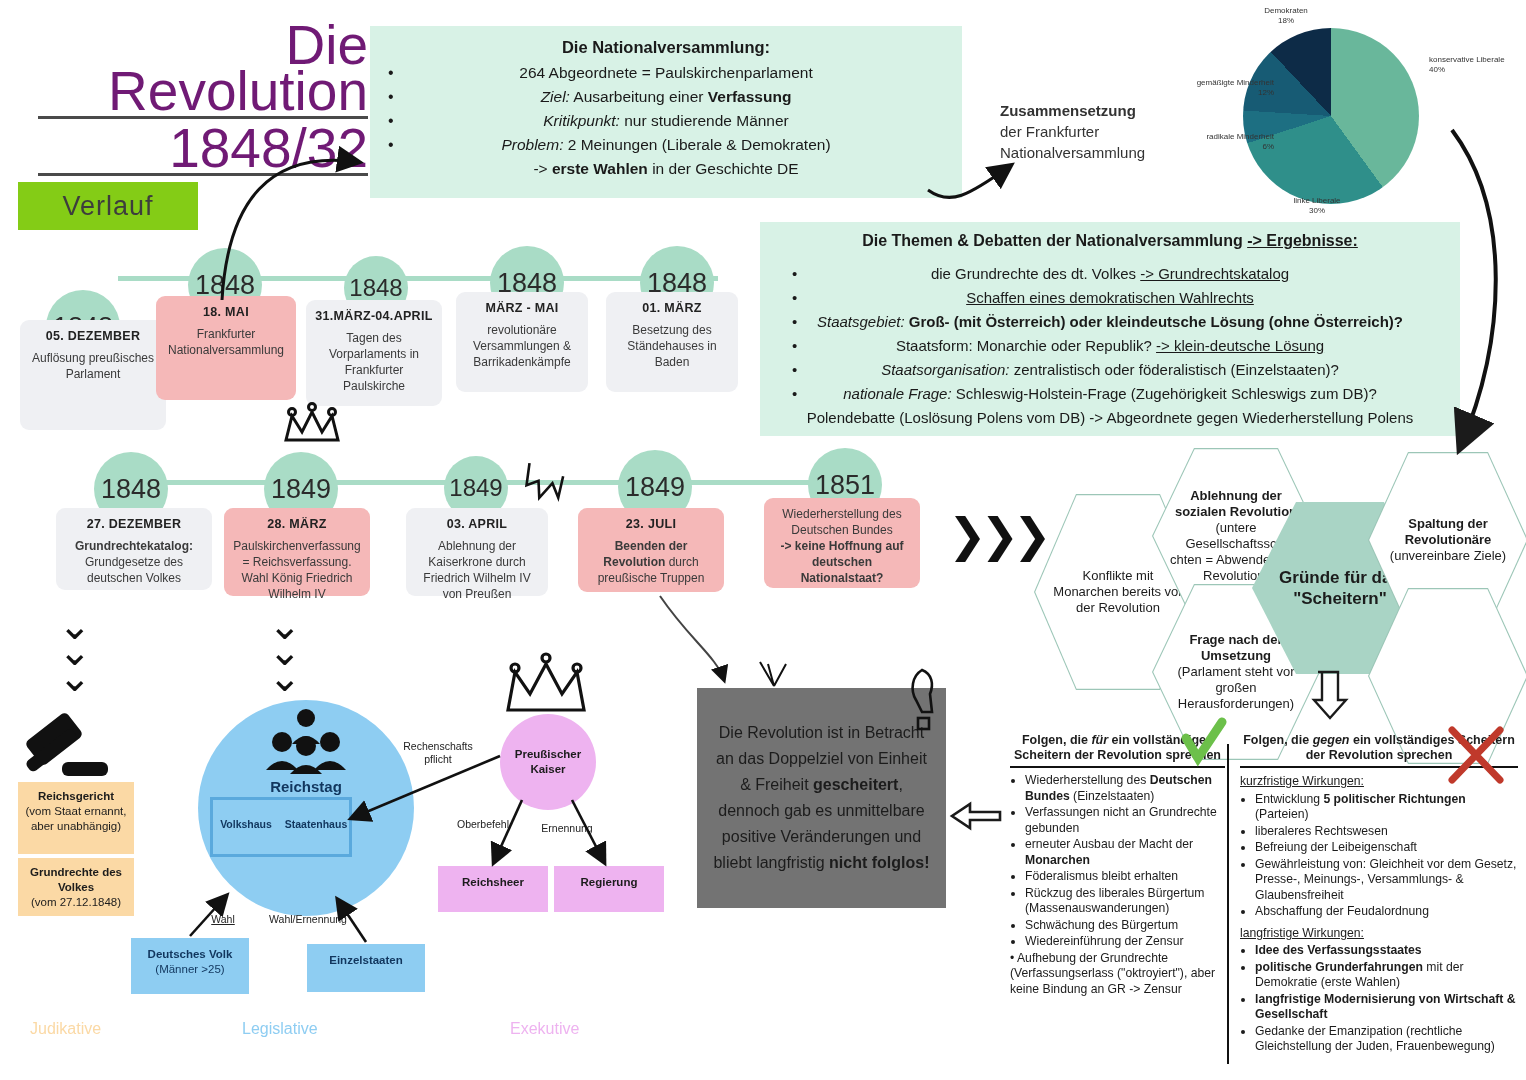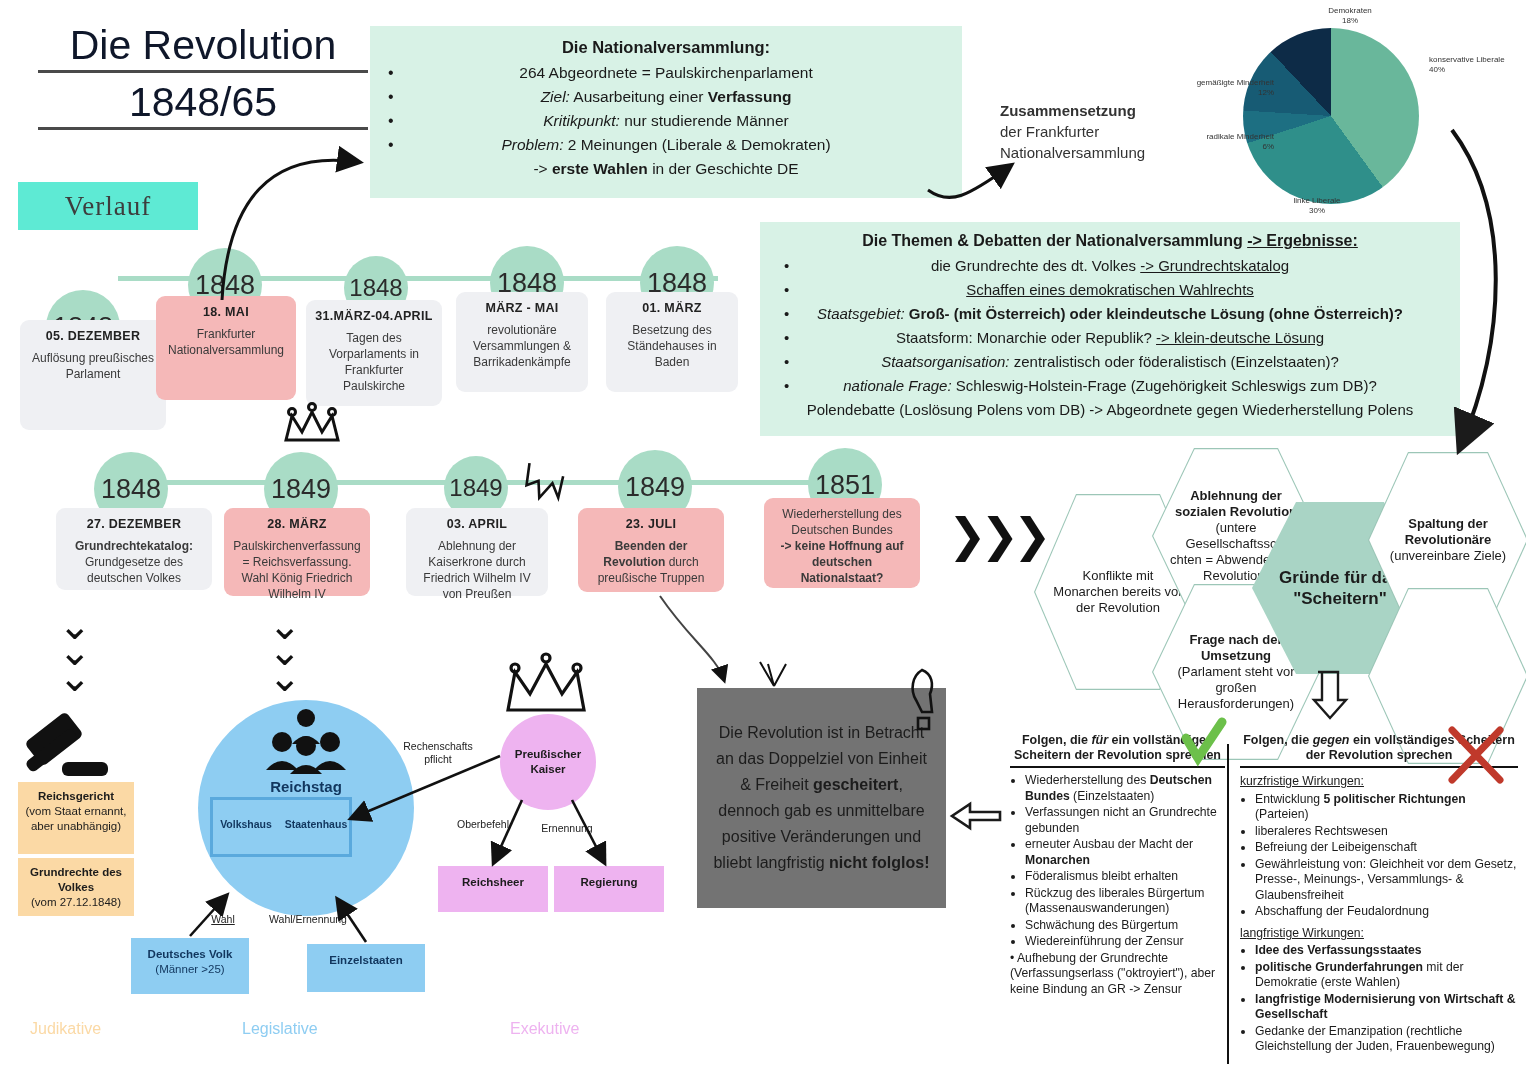--- a/index.html
+++ b/index.html
@@ -1,43 +1,43 @@
 <!DOCTYPE html>
 <html><head>
 <meta charset="utf-8">
 <style>
   html,body{margin:0;padding:0;background:#ffffff;}
   body{width:1526px;height:1080px;position:relative;overflow:hidden;
        font-family:"Liberation Sans","DejaVu Sans",sans-serif;color:#1a1a1a;}
   .abs{position:absolute;}
 
   
-  #title{left:38px;top:22px;width:330px;font-size:41px;line-height:46px;
-         color:#0f172a;text-align:center;font-weight:400;}
+  #title{left:38px;top:22px;width:330px;font-size:55px;line-height:46px;
+         color:#701a75;text-align:right;font-weight:400;}
   #title .l{display:block;border-bottom:3px solid #4a4a4a;padding-bottom:2px;}
   #title .l1{margin-bottom:6px;}
 
   
-  #verlauf{left:18px;top:182px;width:180px;height:48px;background:#5eead4;
+  #verlauf{left:18px;top:182px;width:180px;height:48px;background:#84cc16;
            display:flex;align-items:center;justify-content:center;
-           font-size:27px;color:#3d3d3d;letter-spacing:1px;font-family:Liberation Serif, serif;}
+           font-size:27px;color:#3d3d3d;letter-spacing:1px;}
 
   
   .greenbox{background:#d8f2e6;}
   #nv-box{left:370px;top:26px;width:592px;height:172px;padding:8px 10px 0 10px;
           box-sizing:border-box;}
   #nv-box .h{font-weight:bold;font-size:16.5px;text-align:center;margin:4px 0 4px 0;}
   #nv-box ul{margin:0;padding:0;list-style:none;}
   #nv-box li{font-size:15.5px;line-height:24px;text-align:center;position:relative;}
   #nv-box li.b::before{content:"•";position:absolute;left:8px;font-size:16px;}
 
   #themen-box{left:760px;top:222px;width:700px;height:214px;padding:6px 12px 0 12px;
               box-sizing:border-box;}
   #themen-box .h{font-weight:bold;font-size:16px;text-align:center;margin:4px 0 3px 0;}
-  #themen-box ul{margin:4px;padding:0;list-style:none;}
+  #themen-box ul{margin:12px;padding:0;list-style:none;}
   #themen-box li{font-size:15px;line-height:24px;text-align:center;position:relative;}
   #themen-box li.b::before{content:"•";position:absolute;left:8px;font-size:15px;}
   .u{text-decoration:underline;}
   .i{font-style:italic;}
   .bd{font-weight:bold;}
 
   
   #pie-wrap{left:1243px;top:28px;width:176px;height:176px;border-radius:50%;}
   .pie-label{position:absolute;font-size:8px;line-height:10px;color:#333;text-align:center;}
 
@@ -98,21 +98,21 @@
   #leg{left:242px;top:1020px;color:#8ecdf2;}
   #exe{left:510px;top:1020px;color:#eeb3f0;}
   .edgelbl{position:absolute;font-size:10.5px;color:#222;line-height:13px;text-align:center;}
   svg.ov{position:absolute;left:0;top:0;width:1526px;height:1080px;pointer-events:none;}
 </style>
 </head>
 <body>
 
 <div id="title" class="abs">
   <span class="l l1">Die Revolution</span>
-  <span class="l">1848/65</span>
+  <span class="l">1848/32</span>
 </div>
 
 <div id="verlauf" class="abs">Verlauf</div>
 
 <div id="nv-box" class="abs greenbox">
   <div class="h">Die Nationalversammlung:</div>
   <ul>
     <li class="b">264 Abgeordnete = Paulskirchenparlament</li>
     <li class="b"><span class="i">Ziel:</span> Ausarbeitung einer <span class="bd">Verfassung</span></li>
     <li class="b"><span class="i">Kritikpunkt:</span> nur studierende Männer</li>
@@ -128,21 +128,21 @@
     <li class="b"><span class="u">Schaffen eines demokratischen Wahlrechts</span></li>
     <li class="b"><span class="i">Staatsgebiet:</span> <span class="bd">Groß- (mit Österreich) oder kleindeutsche Lösung (ohne Österreich)?</span></li>
     <li class="b">Staatsform: Monarchie oder Republik? <span class="u">-&gt; klein-deutsche Lösung</span></li>
     <li class="b"><span class="i">Staatsorganisation:</span> zentralistisch oder föderalistisch (Einzelstaaten)?</li>
     <li class="b"><span class="i">nationale Frage:</span> Schleswig-Holstein-Frage (Zugehörigkeit Schleswigs zum DB)?</li>
     <li>Polendebatte (Loslösung Polens vom DB) -&gt; Abgeordnete gegen Wiederherstellung Polens</li>
   </ul>
 </div>
 
 <div id="pie-wrap" class="abs" style="background: conic-gradient(rgb(105, 183, 155) 0deg, rgb(105, 183, 155) 144deg, rgb(47, 143, 138) 144deg, rgb(47, 143, 138) 252deg, rgb(29, 111, 130) 252deg, rgb(29, 111, 130) 273.6deg, rgb(23, 91, 116) 273.6deg, rgb(23, 91, 116) 316.8deg, rgb(13, 43, 71) 316.8deg, rgb(13, 43, 71) 381.6deg);"></div>
-<div class="pie-label" style="left:1302px;top:6px;width:96px;">
+<div class="pie-label" style="left:1238px;top:6px;width:96px;">
   <span>Demokraten</span><br><span>18%</span>
 </div>
 <div class="pie-label" style="left:1429px;top:55px;width:96px;text-align:left;">
   <span>konservative Liberale</span><br><span>40%</span>
 </div>
 <div class="pie-label" style="left:1269px;top:196px;width:96px;">
   <span>linke Liberale</span><br><span>30%</span>
 </div>
 <div class="pie-label" style="left:1174px;top:132px;width:100px;text-align:right;">
   <span>radikale Minderheit</span><br><span>6%</span>

